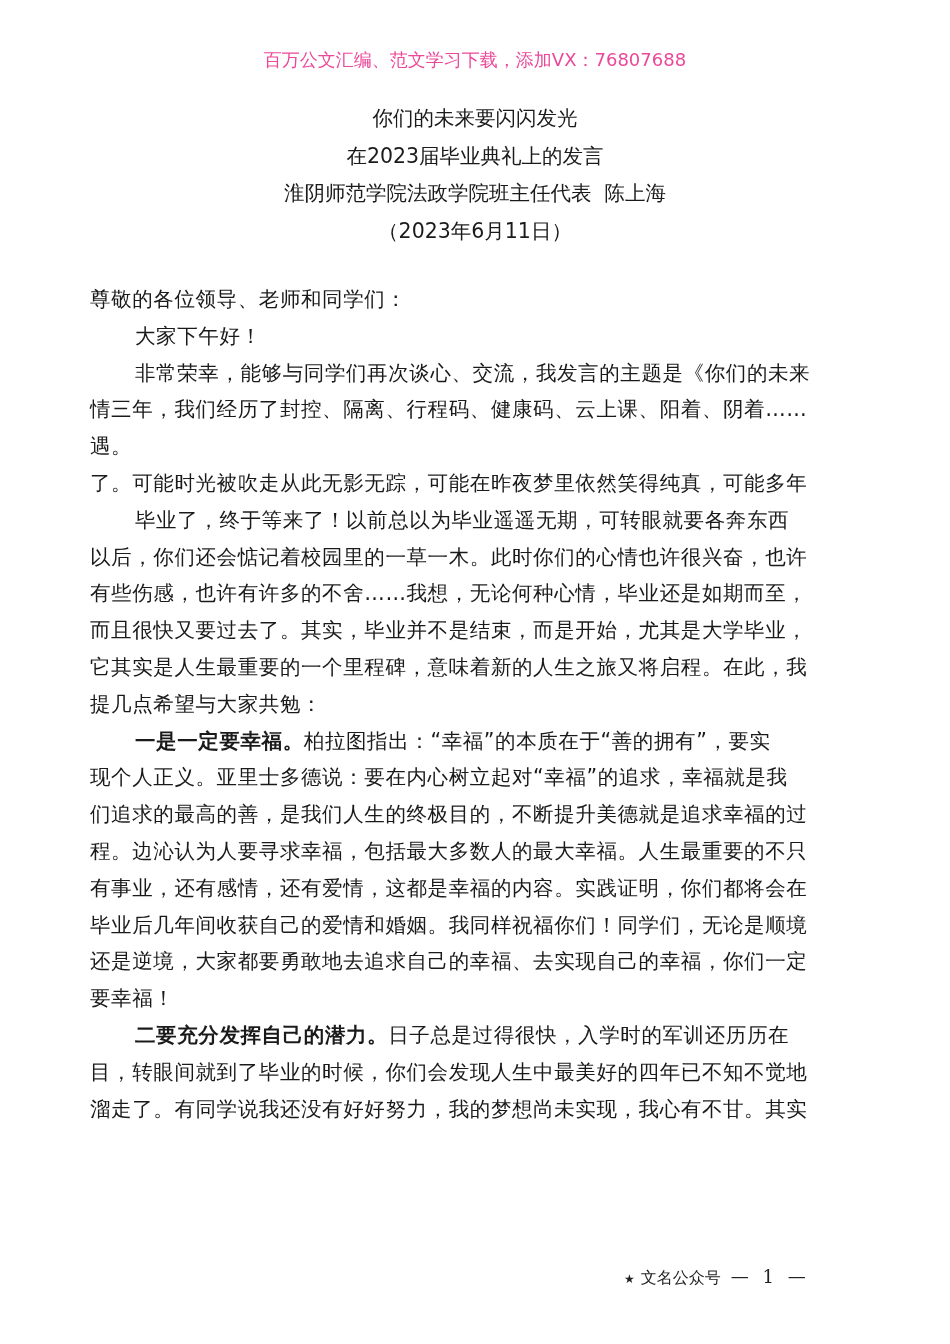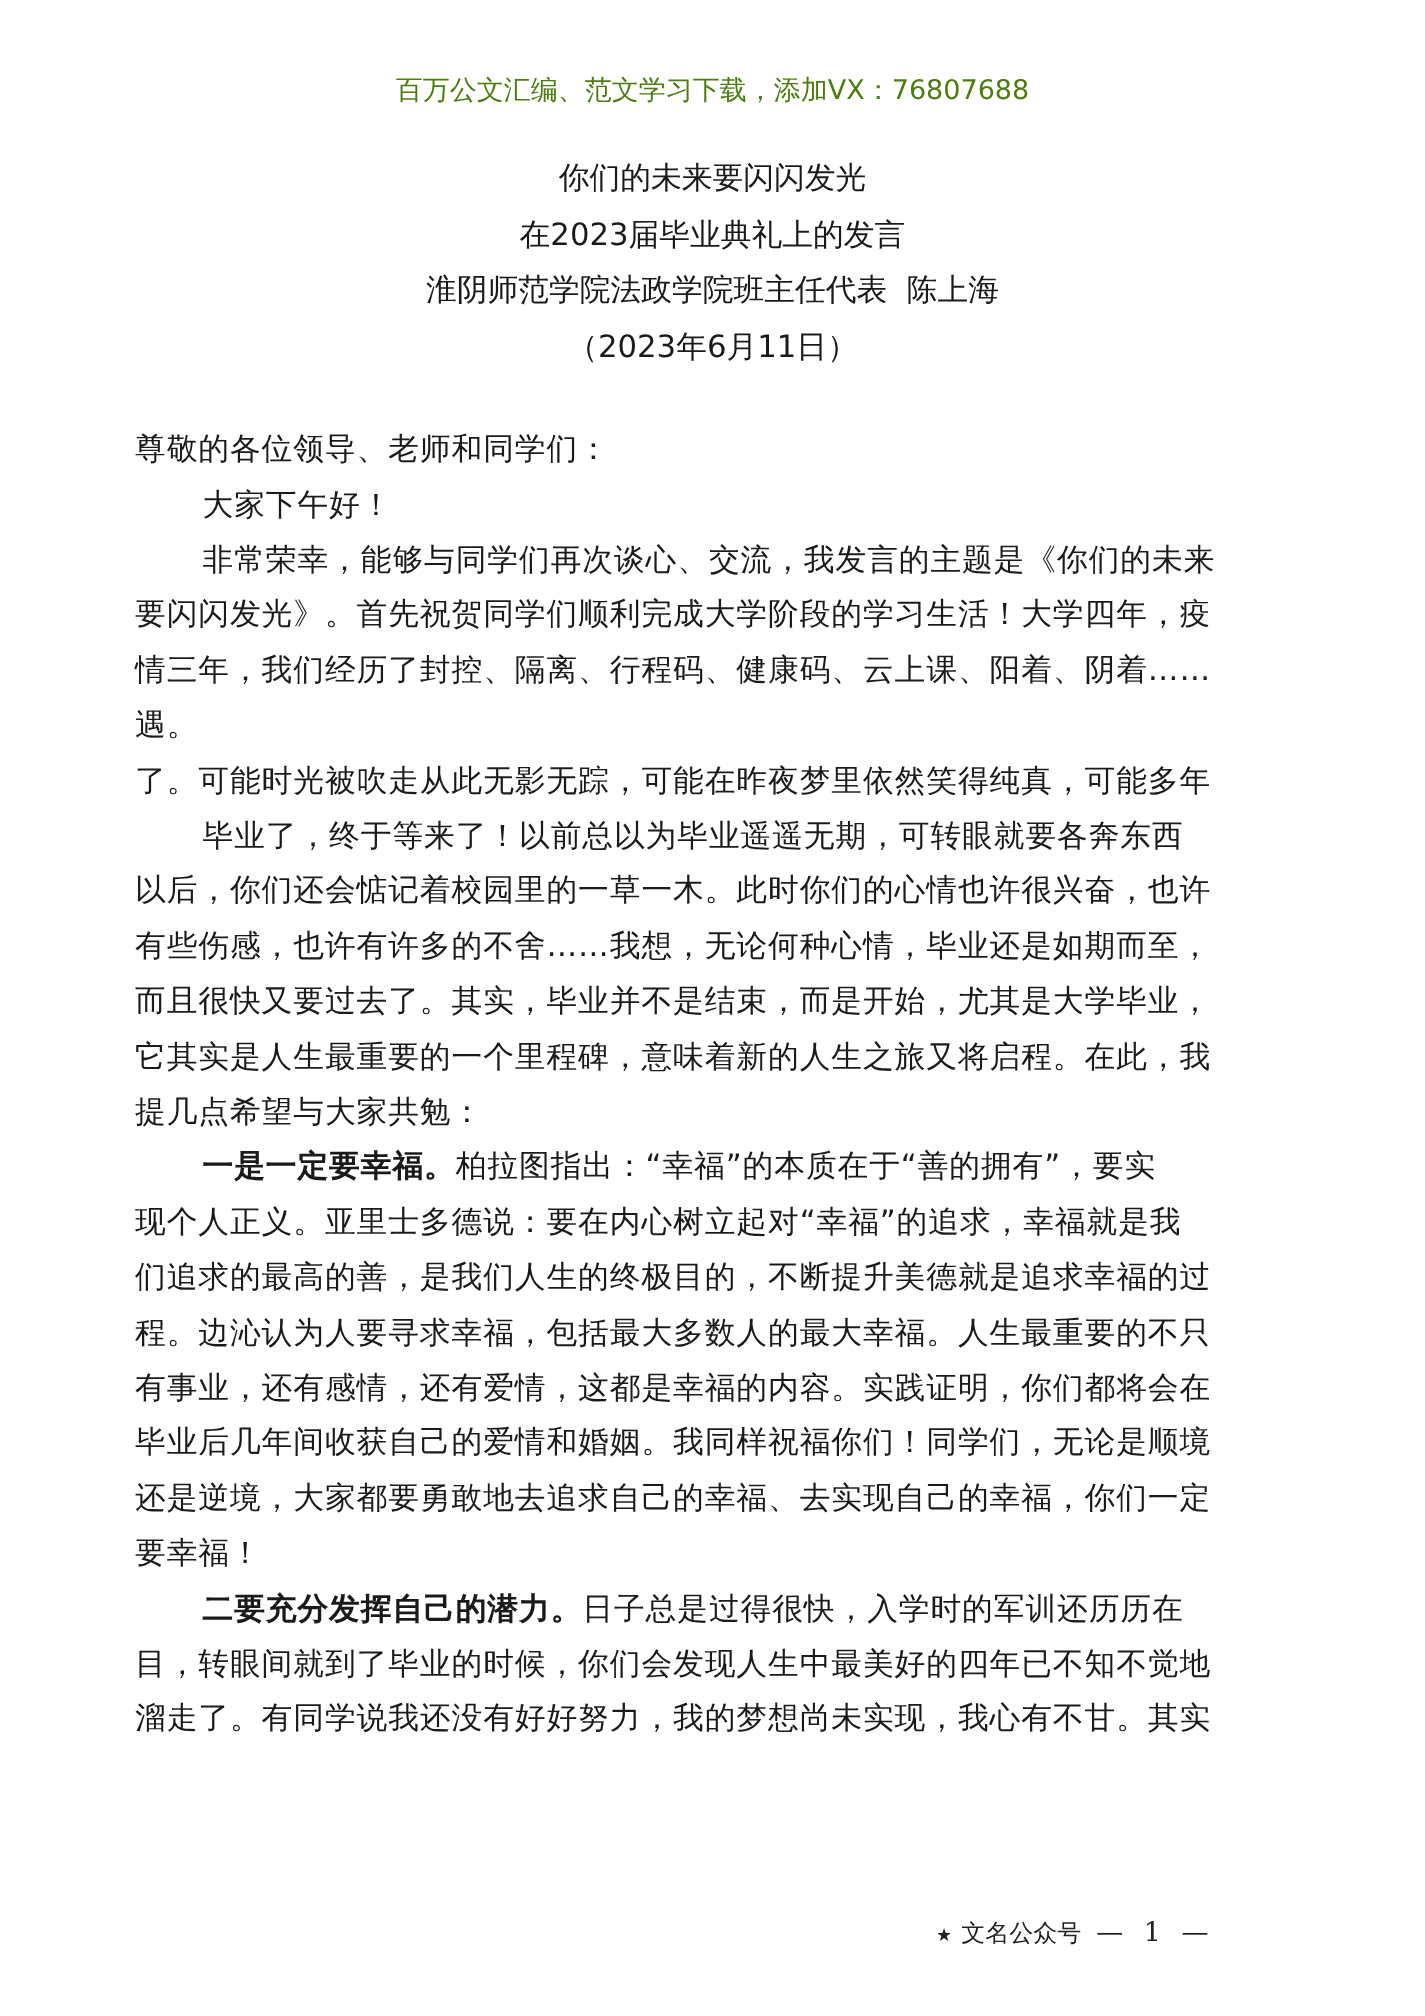--- a/index.html
+++ b/index.html
@@ -1,49 +1,48 @@
 <!DOCTYPE html>
 <html><head>
 <meta charset="utf-8">
 <style>
   html, body { margin: 0; padding: 0; background: #ffffff; }
   body { width: 950px; height: 1344px; position: relative; overflow: hidden;
          font-family: "DejaVu Sans", "Liberation Sans", sans-serif; color: #1a1a1a; }
   .banner { position: absolute; top: 48px; left: 0; width: 950px; text-align: center;
-            font-size: 18px; color: #4d7c0f; letter-spacing: 0px; }
+            font-size: 18px; color: #ec4899; letter-spacing: 0px; }
   .title-block { position: absolute; top: 100px; left: 0; width: 950px; text-align: center; }
   .title-line { font-size: 20.5px; height: 37.5px; line-height: 37.5px; white-space: nowrap; }
   .body-text { position: absolute; top: 281px; left: 90px; width: 775px; }
   .line { font-size: 20.5px; height: 36.8px; line-height: 36.8px; white-space: nowrap;
           letter-spacing: 0.6px; }
   .indent { padding-left: 45px; }
   .bold { font-weight: bold; }
   .footer { position: absolute; top: 1266px; left: 624px; font-size: 16px; color: #222;
-            white-space: nowrap; margin-top: 12px; }
+            white-space: nowrap; }
   .footer .star { font-size: 12px; margin-right: 6px; }
   .footer .page { font-family: "DejaVu Serif", "Liberation Serif", serif; font-size: 18px;
                   margin-left: 10px; letter-spacing: 4px; }
 </style>
 </head>
 <body>
 
 <div class="banner">百万公文汇编、范文学习下载，添加VX：76807688</div>
 
 <div class="title-block">
   <div class="title-line">你们的未来要闪闪发光</div>
   <div class="title-line">在2023届毕业典礼上的发言</div>
   <div class="title-line" style="white-space:pre;text-align:center;">淮阴师范学院法政学院班主任代表  陈上海</div>
   <div class="title-line">（2023年6月11日）</div>
 </div>
 
 <div class="body-text">
   <div class="line">尊敬的各位领导、老师和同学们：</div>
   <div class="line indent">大家下午好！</div>
   <div class="line indent">非常荣幸，能够与同学们再次谈心、交流，我发言的主题是《你们的未来</div>
-  <div class="line">要闪闪发光》。首先祝贺同学们顺利完成大学阶段的学习生活！大学四年，疫</div>
   <div class="line">情三年，我们经历了封控、隔离、行程码、健康码、云上课、阳着、阴着……</div>
   <div class="line">遇。</div>
   <div class="line">了。可能时光被吹走从此无影无踪，可能在昨夜梦里依然笑得纯真，可能多年</div>
   <div class="line indent">毕业了，终于等来了！以前总以为毕业遥遥无期，可转眼就要各奔东西</div>
   <div class="line">以后，你们还会惦记着校园里的一草一木。此时你们的心情也许很兴奋，也许</div>
   <div class="line">有些伤感，也许有许多的不舍……我想，无论何种心情，毕业还是如期而至，</div>
   <div class="line">而且很快又要过去了。其实，毕业并不是结束，而是开始，尤其是大学毕业，</div>
   <div class="line">它其实是人生最重要的一个里程碑，意味着新的人生之旅又将启程。在此，我</div>
   <div class="line">提几点希望与大家共勉：</div>
   <div class="line indent"><span class="bold">一是一定要幸福。</span><span>柏拉图指出：“幸福”的本质在于“善的拥有”，要实</span></div>

